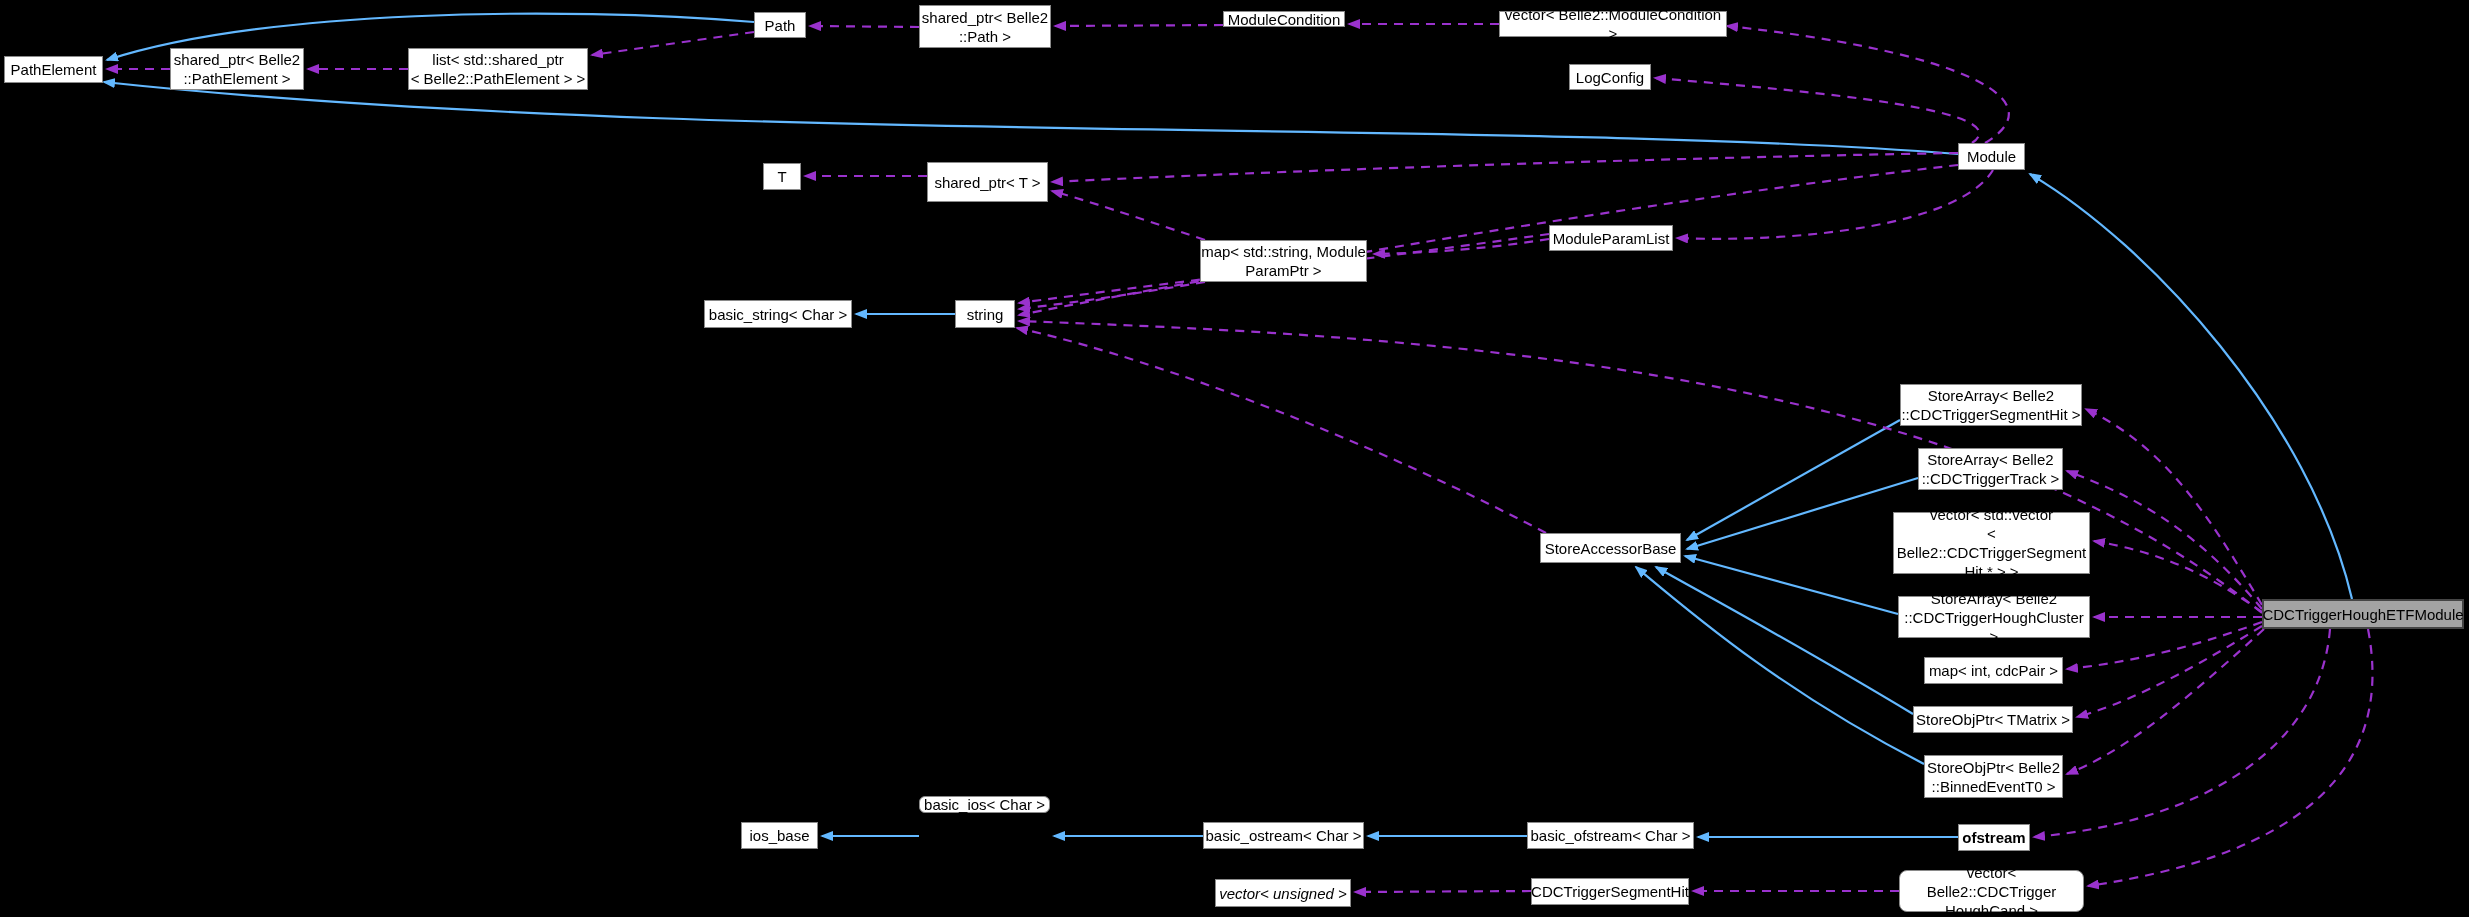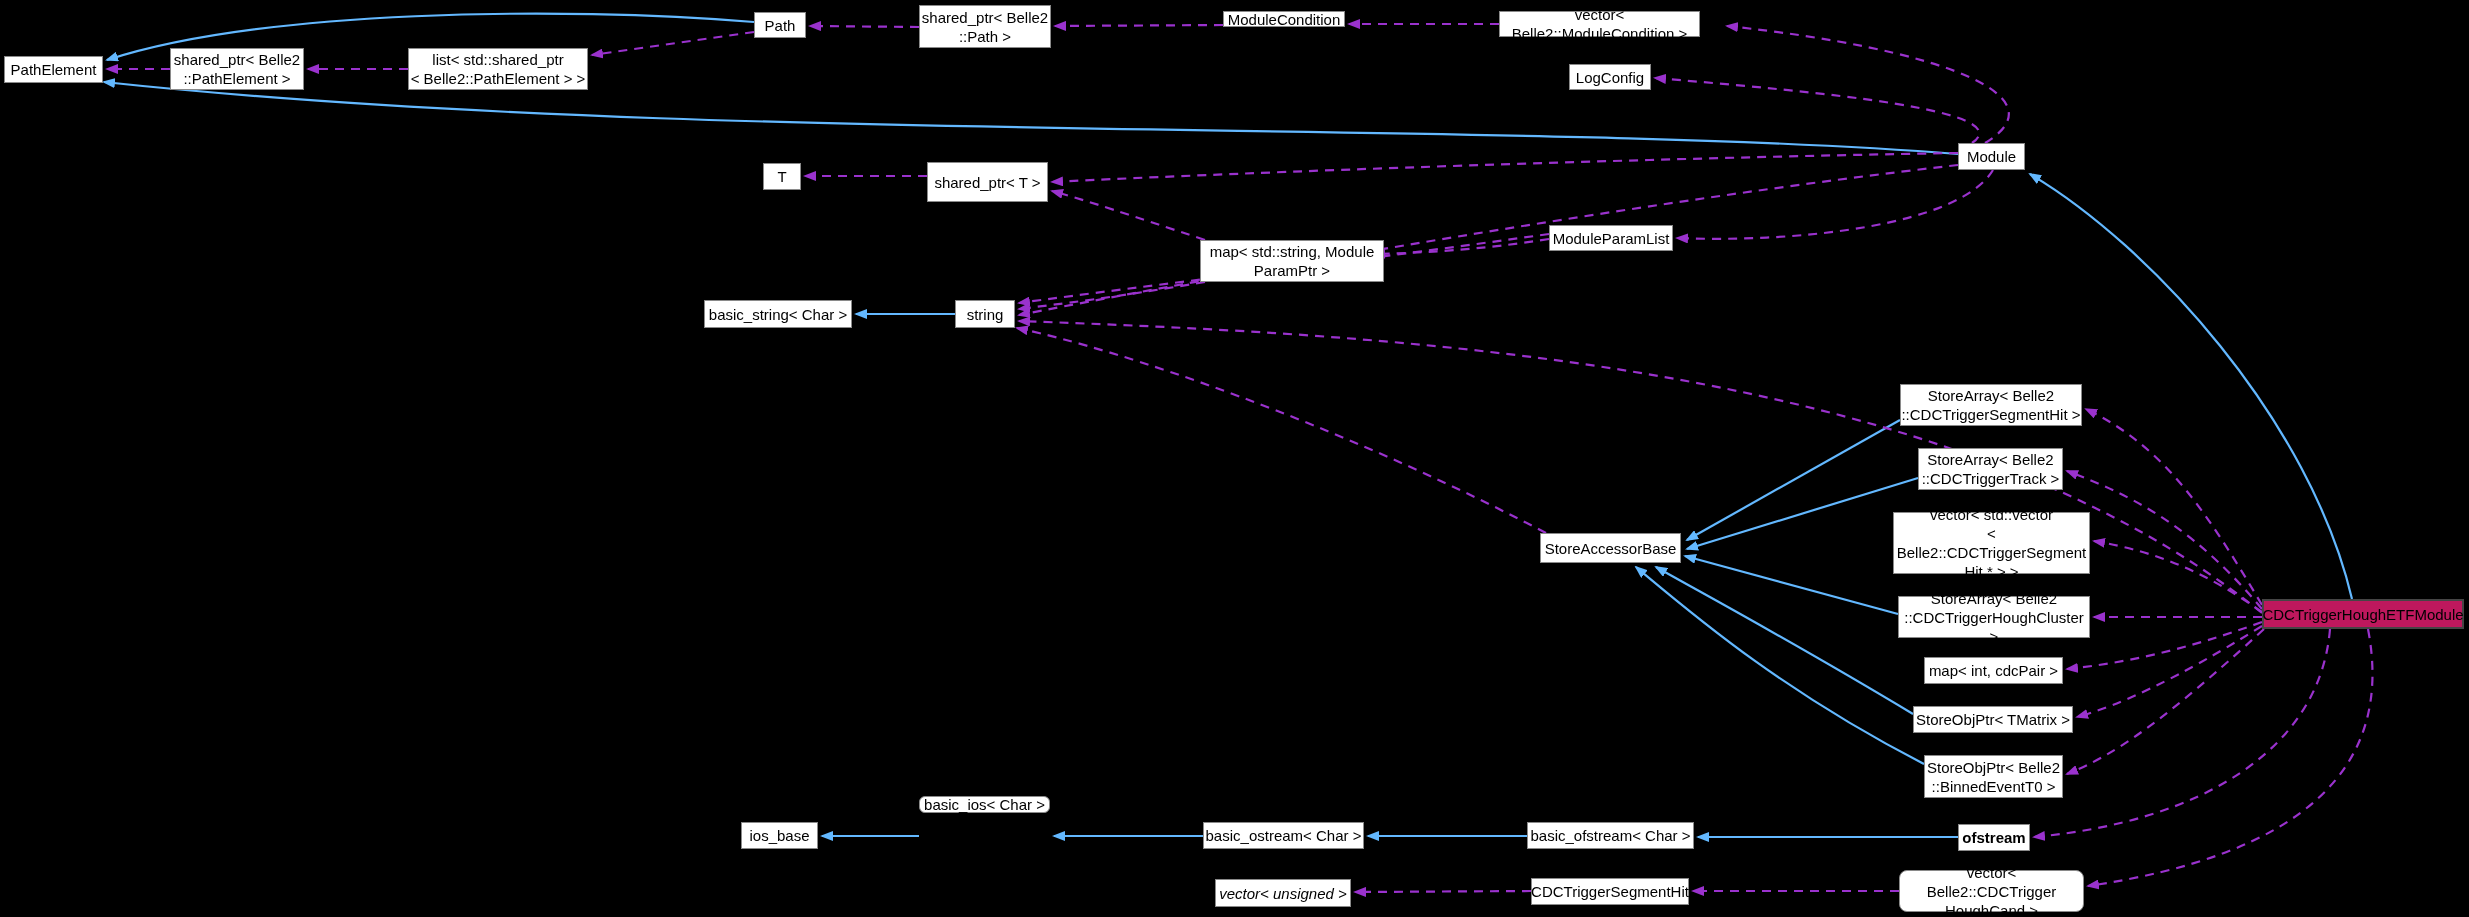--- a/index.html
+++ b/index.html
@@ -3,21 +3,21 @@
 <meta charset="utf-8">
 <style>
   html,body{margin:0;padding:0;background:#000;}
   #canvas{position:relative;width:2469px;height:917px;background:#000;overflow:hidden;
           font-family:"Liberation Sans","DejaVu Sans",sans-serif;}
   #edges{position:absolute;left:0;top:0;width:2469px;height:917px;}
   #nodes-layer{position:absolute;left:0;top:0;width:2469px;height:917px;}
   .node{position:absolute;box-sizing:border-box;display:flex;align-items:center;justify-content:center;
         text-align:center;white-space:pre-line;font-size:15px;line-height:19px;
         background:#fff;color:#000;border:1.5px solid #8a8a8a;cursor:pointer;}
-  .node.highlight{background:#be185d;border:2px solid #454545;}
+  .node.highlight{background:#a3a3a3;border:2px solid #454545;}
 </style>
 </head>
 <body>
 
 <div id="canvas">
   <svg id="edges" xmlns="http://www.w3.org/2000/svg" viewBox="0 0 2469 917">
       <defs>
         <marker id="arrow-solid" markerWidth="13" markerHeight="10" refX="11" refY="5" orient="auto" markerUnits="userSpaceOnUse">
           <path d="M0,0 L13,5 L0,10 z" fill="#63b8ff"></path>
         </marker>
@@ -71,26 +71,26 @@
   <div id="nodes-layer">
       <div class="node" style="left: 4px; top: 56px; width: 99px; height: 27px;">PathElement</div>
       <div class="node" style="left: 170px; top: 48px; width: 134px; height: 42px;">shared_ptr&lt; Belle2
 ::PathElement &gt;</div>
       <div class="node" style="left: 408px; top: 48px; width: 180px; height: 42px;">list&lt; std::shared_ptr
 &lt; Belle2::PathElement &gt; &gt;</div>
       <div class="node" style="left: 754px; top: 12px; width: 52px; height: 26px;">Path</div>
       <div class="node" style="left: 919px; top: 5px; width: 132px; height: 43px;">shared_ptr&lt; Belle2
 ::Path &gt;</div>
       <div class="node" style="left: 1223px; top: 11px; width: 122px; height: 16px;">ModuleCondition</div>
-      <div class="node" style="left: 1499px; top: 11px; width: 201px; height: 26px;">vector&lt; Belle2::ModuleCondition &gt;</div>
+      <div class="node" style="left: 1499px; top: 11px; width: 228px; height: 26px;">vector&lt; Belle2::ModuleCondition &gt;</div>
       <div class="node" style="left: 1569px; top: 64px; width: 82px; height: 26px;">LogConfig</div>
       <div class="node" style="left: 1958px; top: 143px; width: 67px; height: 27px;">Module</div>
       <div class="node" style="left: 763px; top: 163px; width: 38px; height: 27px;">T</div>
       <div class="node" style="left: 927px; top: 162px; width: 121px; height: 40px;">shared_ptr&lt; T &gt;</div>
-      <div class="node" style="left: 1200px; top: 240px; width: 184px; height: 42px;">map&lt; std::string, Module
+      <div class="node" style="left: 1200px; top: 240px; width: 167px; height: 42px;">map&lt; std::string, Module
 ParamPtr &gt;</div>
       <div class="node" style="left: 1549px; top: 225px; width: 124px; height: 26px;">ModuleParamList</div>
       <div class="node" style="left: 704px; top: 300px; width: 148px; height: 28px;">basic_string&lt; Char &gt;</div>
       <div class="node" style="left: 955px; top: 300px; width: 60px; height: 28px;">string</div>
       <div class="node" style="left: 1900px; top: 384px; width: 182px; height: 42px;">StoreArray&lt; Belle2
 ::CDCTriggerSegmentHit &gt;</div>
       <div class="node" style="left: 1918px; top: 448px; width: 145px; height: 42px;">StoreArray&lt; Belle2
 ::CDCTriggerTrack &gt;</div>
       <div class="node" style="left: 1893px; top: 512px; width: 197px; height: 62px;">vector&lt; std::vector
 &lt; Belle2::CDCTriggerSegment

